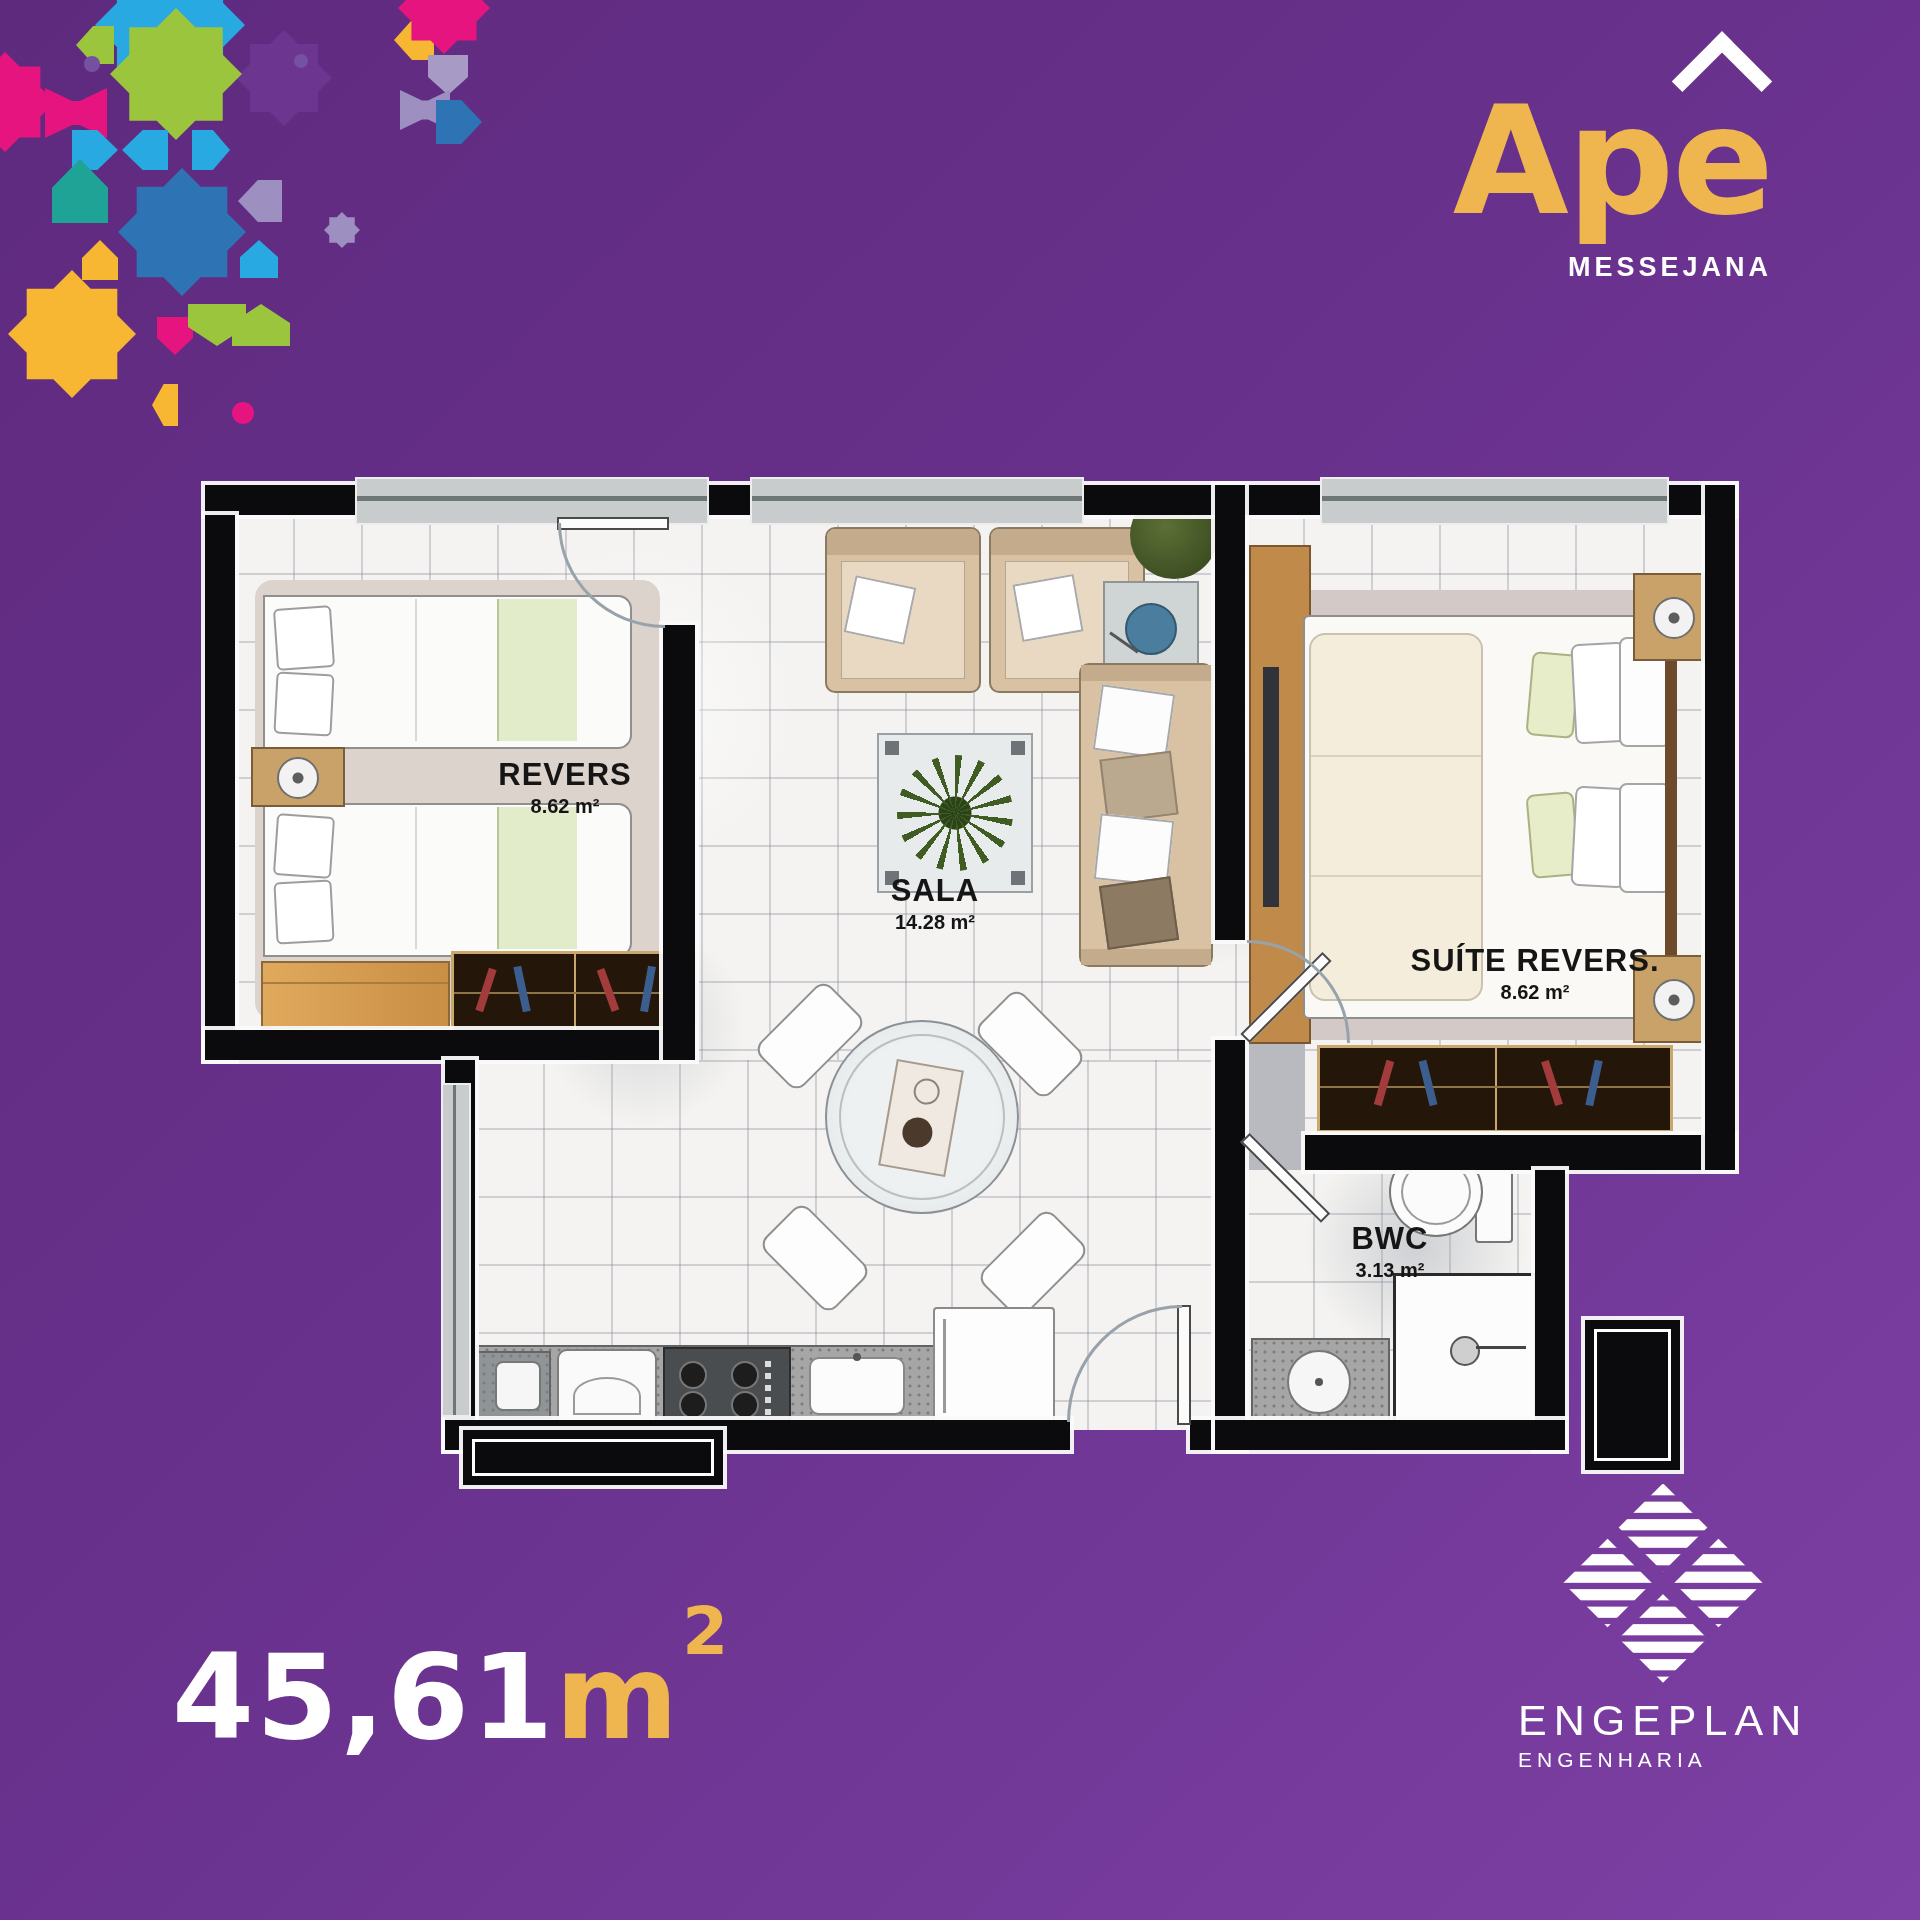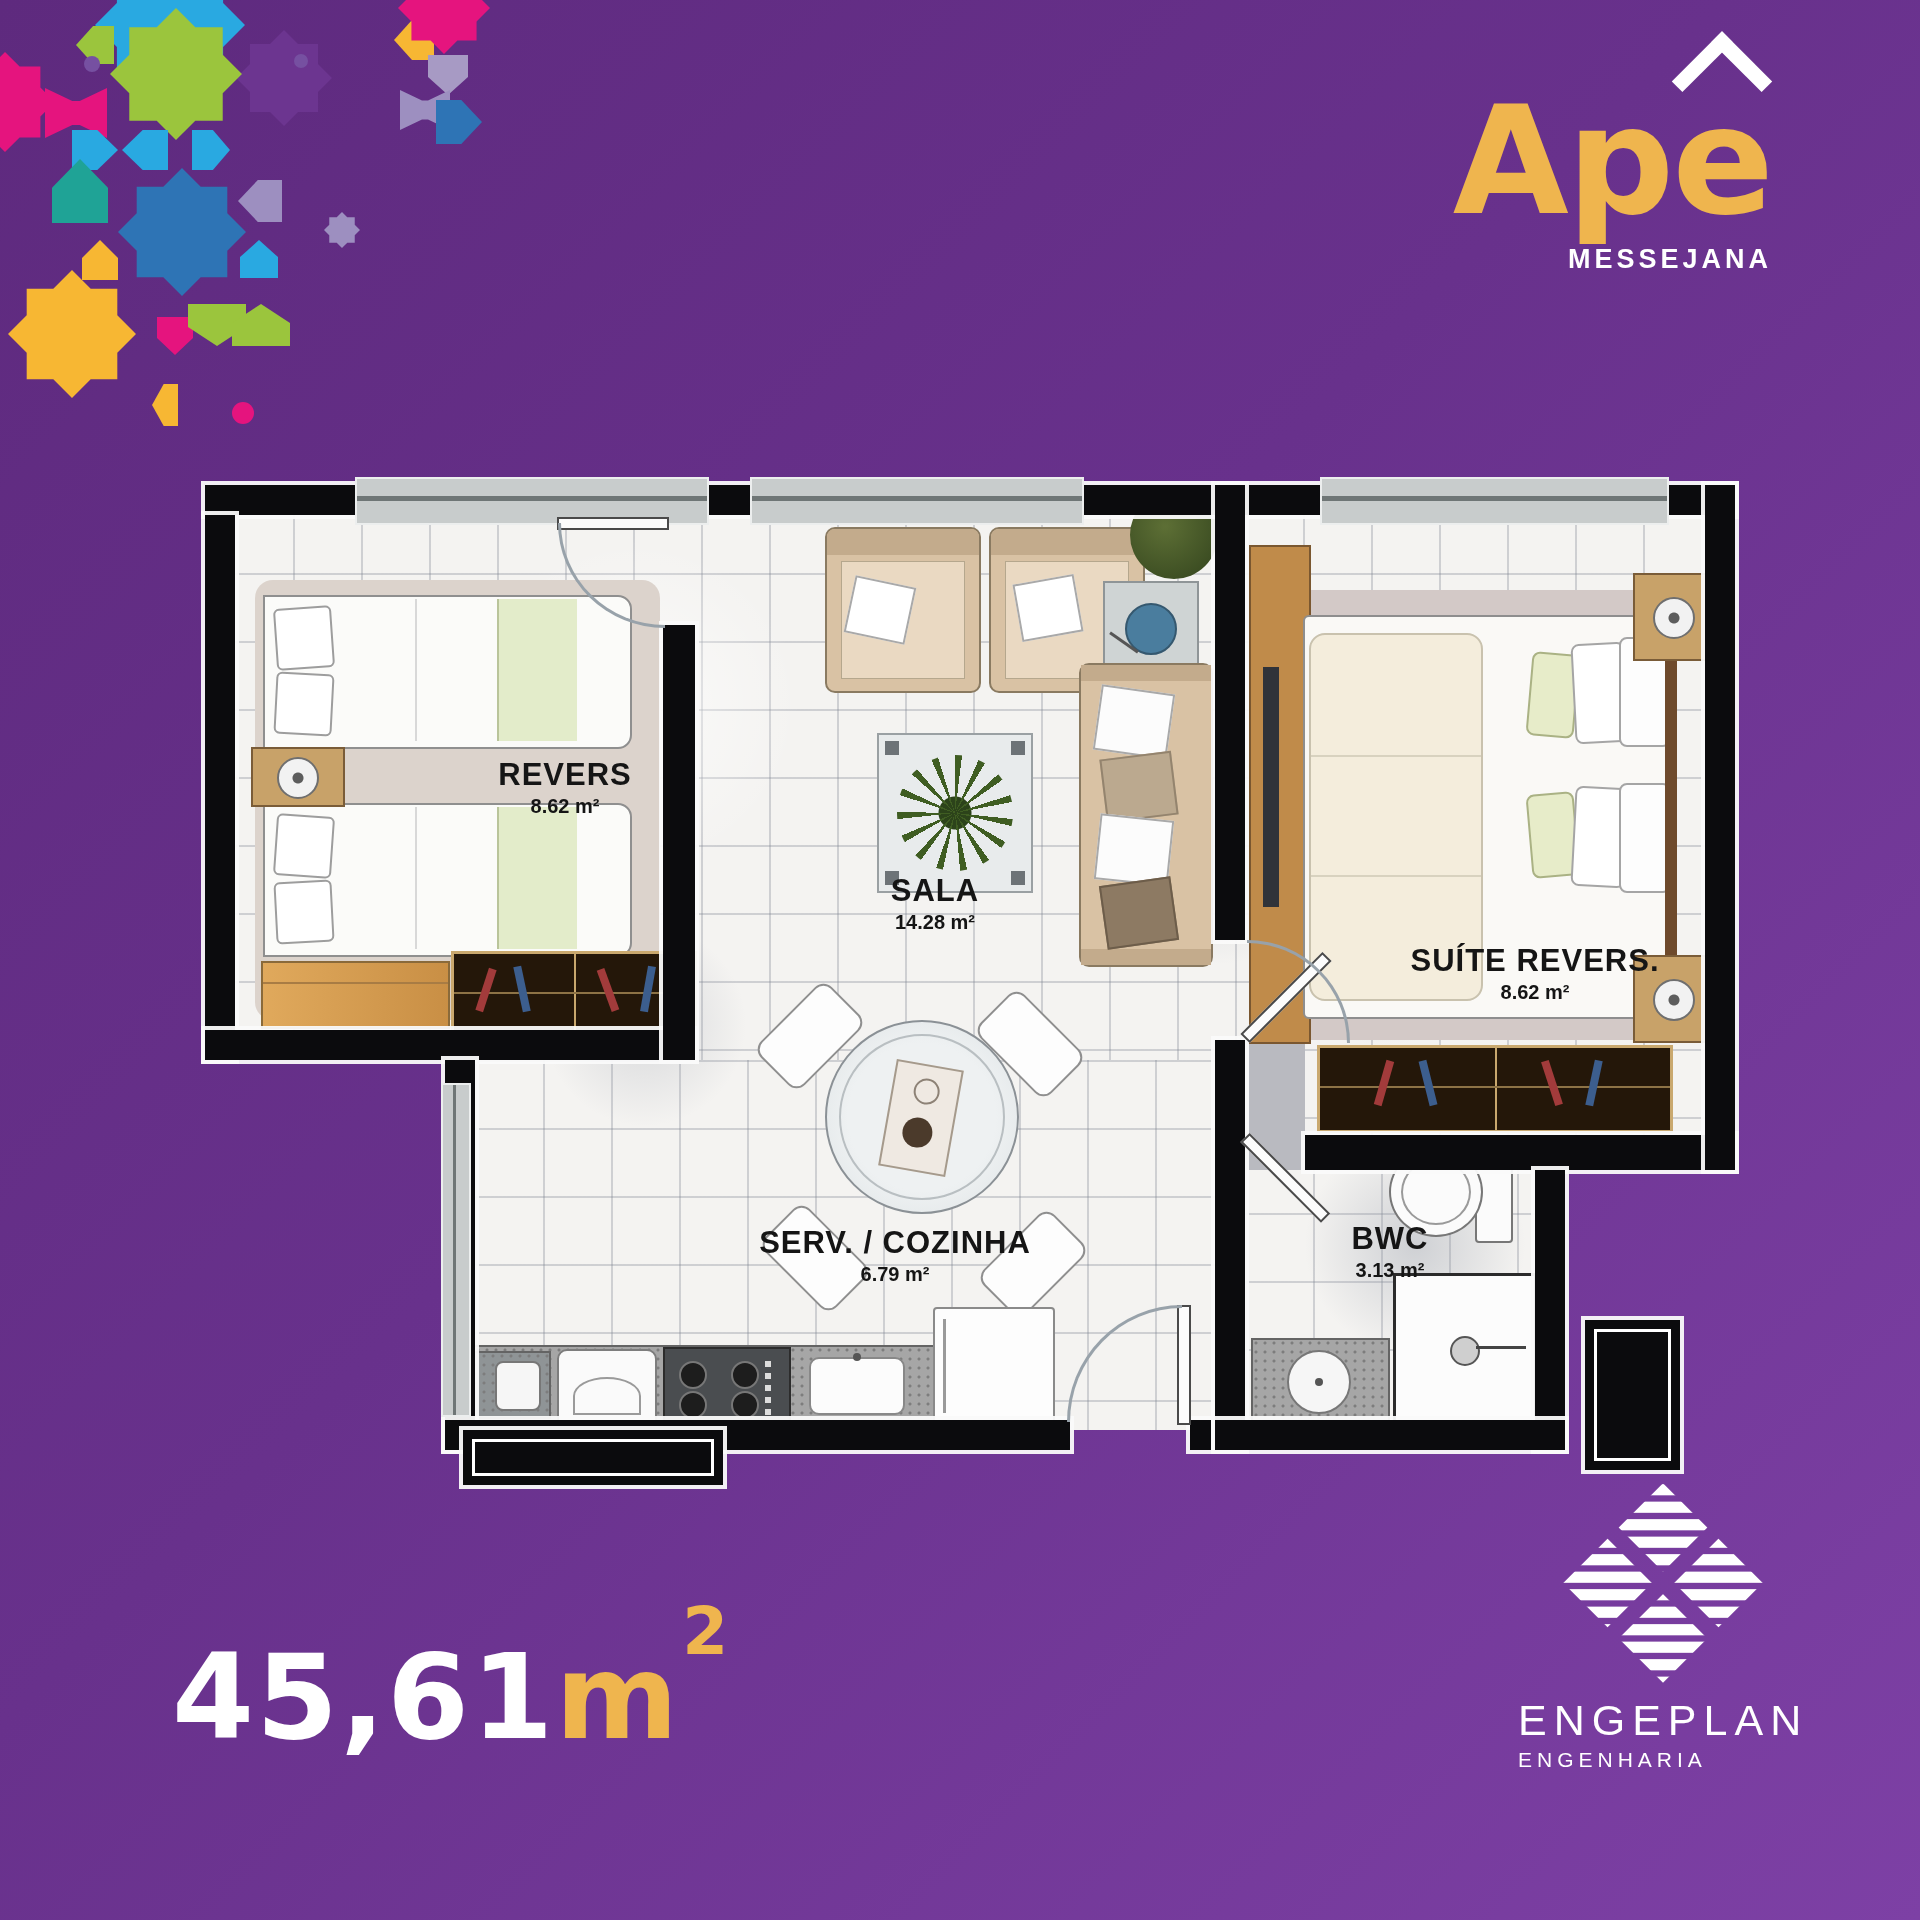--- a/index.html
+++ b/index.html
@@ -12,21 +12,21 @@
   .pent{clip-path:polygon(0% 0%,55% 0%,100% 50%,55% 100%,0% 100%);}
   .bowtie{clip-path:polygon(0% 0%,44% 26%,56% 26%,100% 0%,100% 100%,56% 74%,44% 74%,0% 100%);}
   .dot{border-radius:50%;}
   
   .ape-logo{position:absolute;left:1392px;top:86px;width:380px;text-align:right;padding-right:6px;}
   .ape-name{font-family:"DejaVu Sans",sans-serif;font-weight:bold;font-size:150px;line-height:1;color:#EFB54E;letter-spacing:-2px;}
   .ape-e{position:relative;display:inline-block;}
   .ape-roof{position:absolute;left:50%;top:-40px;width:56px;height:56px;
     border-top:15px solid #fff;border-right:15px solid #fff;
     transform:translateX(-50%) rotate(-45deg);}
-  .ape-tag{margin-top:8px;font-weight:bold;font-size:27px;letter-spacing:4px;color:#fff;}
+  .ape-tag{margin-top:16px;font-weight:bold;font-size:27px;letter-spacing:4px;color:#fff;}
   
   #plan{position:absolute;left:205px;top:485px;width:1530px;height:1000px;}
   .floor{position:absolute;background-color:#f4f3f1;
     background-image:linear-gradient(to right,rgba(128,134,146,.33) 2px,transparent 2px),
                      linear-gradient(to bottom,rgba(128,134,146,.33) 2px,transparent 2px);
     background-size:68px 68px;}
   .grayfloor{position:absolute;background:#b9bac0;}
   .wall{position:absolute;background:#0b0b0d;box-shadow:0 0 0 4px rgba(250,250,250,.95);}
   .window{position:absolute;background:linear-gradient(#c8cccc 0 38%,#6f7676 38% 50%,#c8cccc 50% 100%);border:2px solid #eceeee;}
   .vwindow{position:absolute;background:linear-gradient(90deg,#c8cccc 0 38%,#6f7676 38% 50%,#c8cccc 50% 100%);border:2px solid #eceeee;}
@@ -284,24 +284,20 @@
       <div class="rl-area">8.62 m²</div>
     </div>
     <div class="room-label" style="left:580px;top:388px;width:300px;">
       <div class="rl-main">SALA</div>
       <div class="rl-area">14.28 m²</div>
     </div>
     <div class="room-label" style="left:1140px;top:458px;width:380px;">
       <div class="rl-main">SUÍTE REVERS.</div>
       <div class="rl-area">8.62 m²</div>
     </div>
-    <div class="room-label" style="left:510px;top:740px;width:360px;">
-      <div class="rl-main">SERV. / COZINHA</div>
-      <div class="rl-area">6.79 m²</div>
-    </div>
     <div class="room-label" style="left:1075px;top:736px;width:220px;">
       <div class="rl-main">BWC</div>
       <div class="rl-area">3.13 m²</div>
     </div>
   </div>
 
   <div class="total-area">
     <span>45,61</span><span class="gold">m</span><sup class="gold">2</sup>
   </div>
 

